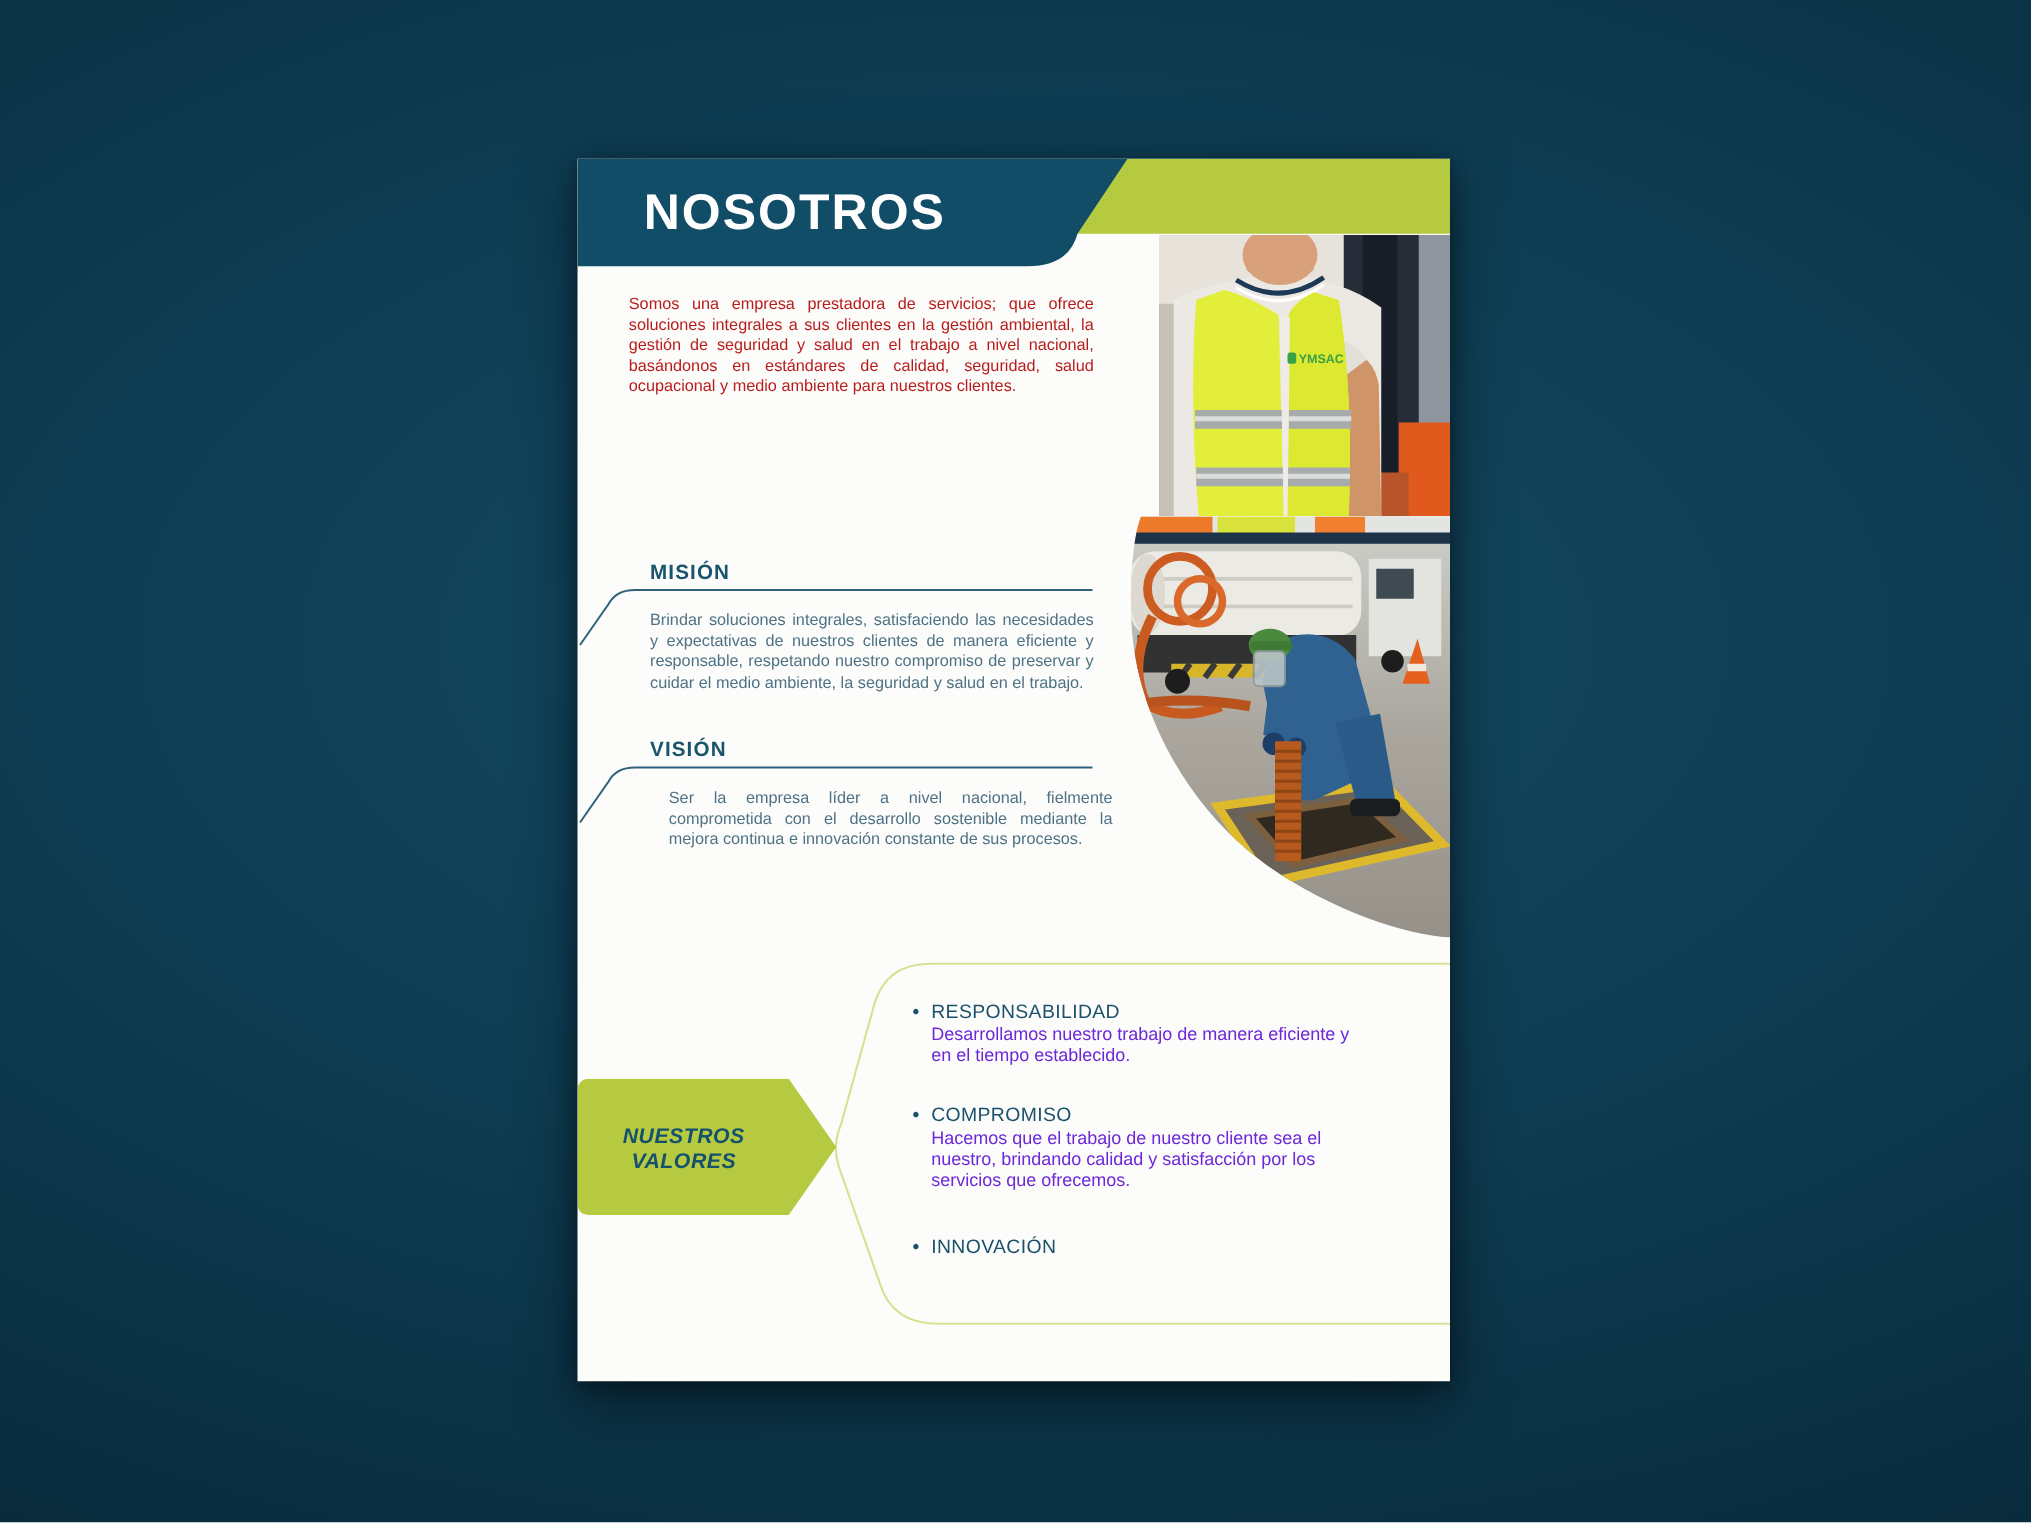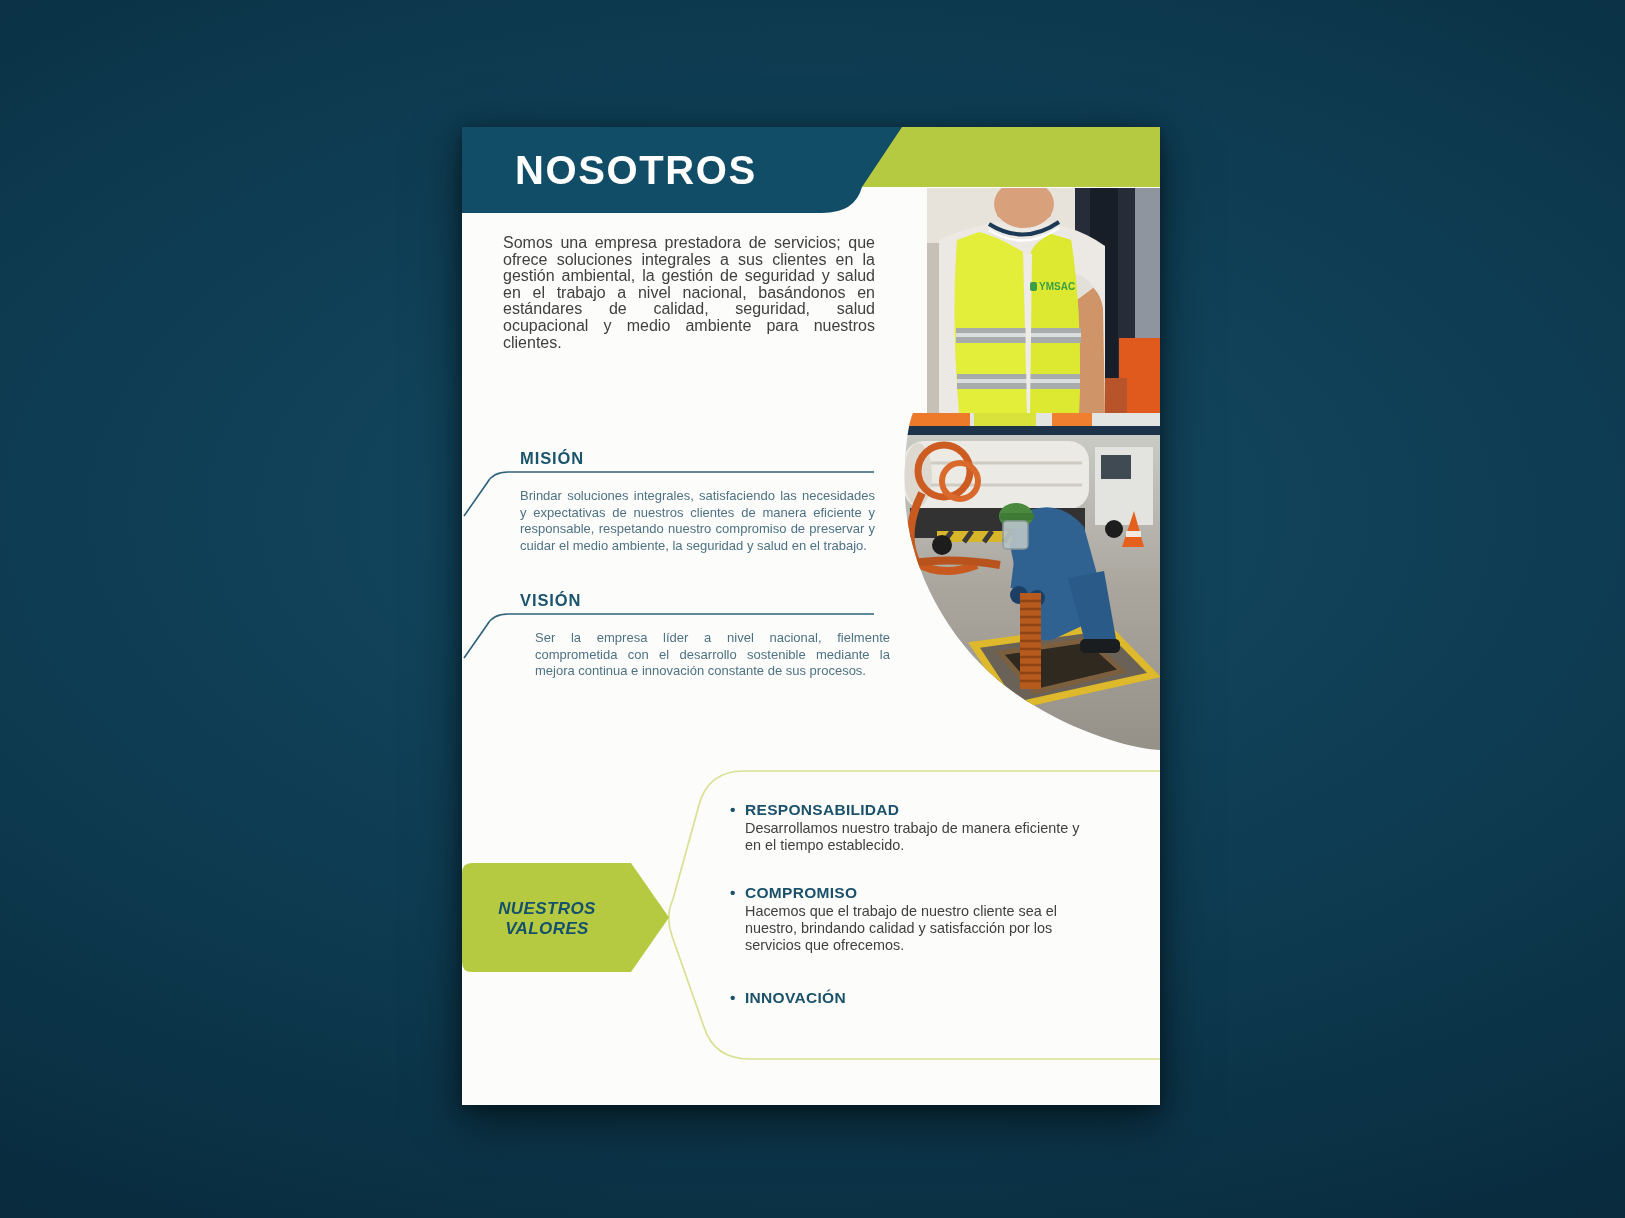--- a/index.html
+++ b/index.html
@@ -21,21 +21,21 @@
   .abs { position:absolute; }
 
   .page-title {
     left:53px; top:21px;
     font-size:40px; font-weight:bold; letter-spacing:1.6px;
     color:#ffffff; line-height:44px;
   }
 
   .intro {
     left:41px; top:108px; width:372px;
-    font-size:16px; line-height:16.6px; color:#404040;
+    font-size:13px; line-height:16.6px; color:#b91c1c;
     text-align:justify;
   }
   .intro p + p { margin-top:14px; }
 
   .sec-heading {
     font-size:16.5px; font-weight:bold; letter-spacing:.9px;
     color:#1b546d; line-height:18px;
   }
   .sec-body {
     font-size:13px; line-height:16.5px; color:#4e7285;
@@ -50,24 +50,24 @@
 
   .values-list { left:268px; top:674px; width:358px; }
   .value-item { position:relative; padding-left:15px; }
   .value-item.mb-r { margin-bottom:30px; }
   .value-item.mb-c { margin-bottom:35px; }
   .value-bullet {
     position:absolute; left:0; top:0;
     font-size:15.5px; font-weight:bold; color:#1b516b; line-height:18px;
   }
   .value-name {
-    font-size:15.5px; font-weight:bold; letter-spacing:.3px;
+    font-size:15.5px; font-weight:normal; letter-spacing:.3px;
     color:#1b516b; line-height:18px; margin-bottom:1px;
   }
-  .value-desc { font-size:14.4px; line-height:17px; color:#404040; }
+  .value-desc { font-size:14.4px; line-height:17px; color:#6d28d9; }
 
   .photo1 { left:465px; top:61px; width:233px; height:225px; overflow:hidden;text-align:center; }
   .photo2 {
     left:420px; top:286px; width:278px; height:347px; overflow:hidden;
     clip-path: path('M 31 0 H 278 V 337 C 238 335 166 309 116 267 C 62 222 25 149 23 82 C 22 46 25 14 31 0 Z');
   }
   svg { display:block; }
 </style>
 </head>
 <body>

